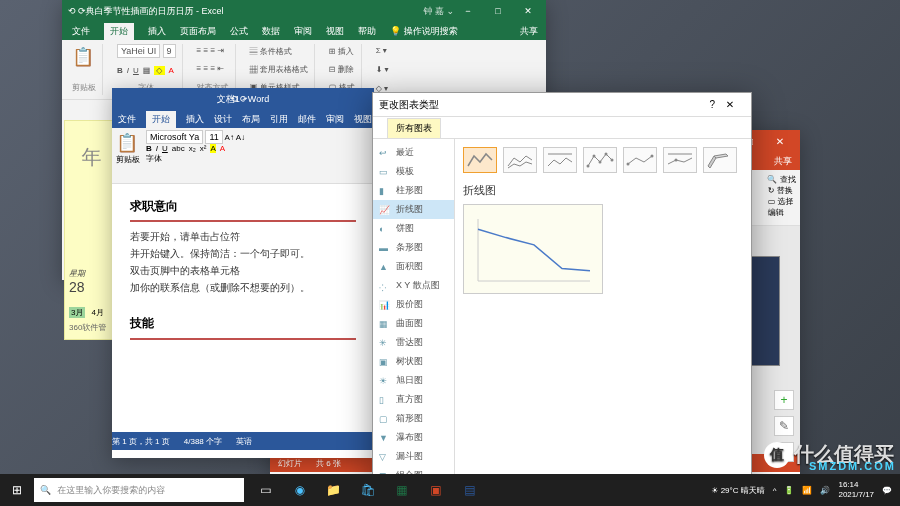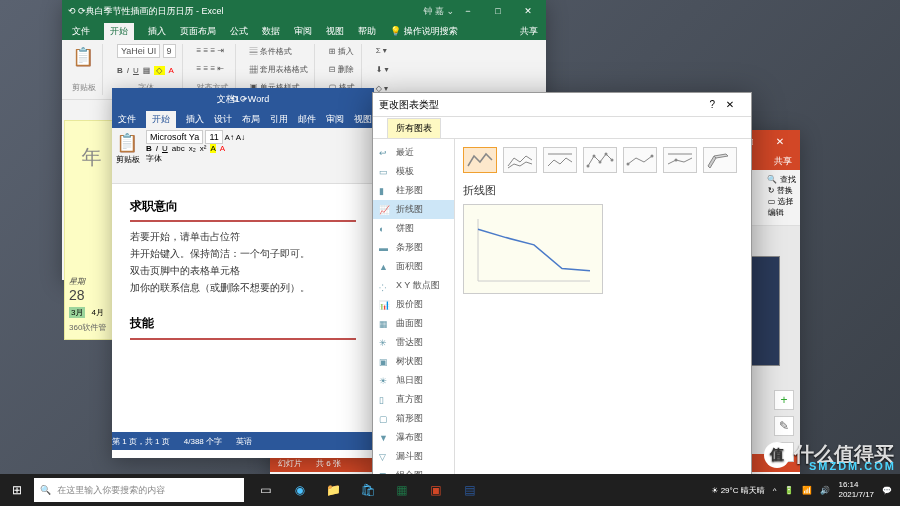--- a/index.html
+++ b/index.html
@@ -30,21 +30,21 @@
 .word .doc h3 { font-size: 12px; font-weight: bold; color: #000; margin-bottom: 4px; }
 .word .doc .redline { height: 2px; background: #c0504d; margin-bottom: 6px; }
 .word .status { height: 18px; background: #2b579a; color: #fff; font-size: 8px; display: flex; align-items: center; gap: 14px; padding: 0 0; }
 
 
 .sticky { position: absolute; left: 64px; top: 120px; width: 50px; height: 220px; background: #fdfdc4; border: 1px solid #e8e89a; font-size: 9px; padding: 4px; }
 .sticky .year { color: #888; writing-mode: vertical-rl; font-size: 20px; letter-spacing: 4px; margin-left: 10px; margin-top: 6px; }
 .sticky .bottom { position: absolute; bottom: 6px; left: 4px; right: 4px; font-size: 8px; }
 .sticky .daylabel { font-size: 8px; color: #444; font-style: italic; }
 .sticky .daynum { font-size: 14px; color: #444; }
-.sticky .mon { display: flex; gap: 6px; margin-top: 4px; }
+.sticky .mon { display: flex; gap: 6px; margin-top: 12px; }
 .sticky .mon span:first-child { background: #9bd49b; padding: 0 2px; }
 
 
 .ppt { left: 270px; top: 130px; width: 530px; height: 345px; background: #fff; }
 .ppt .titlebar { height: 22px; background: #d24726; display: flex; align-items: center; justify-content: flex-end; padding-right: 6px; gap: 2px; }
 .ppt .titlebar span { width: 28px; text-align: center; color: #fff; font-size: 10px; }
 .ppt .ribtabs { height: 18px; background: #d24726; display: flex; gap: 10px; font-size: 9px; color: #fff; padding-left: 6px; align-items: center; }
 .ppt .ribtabs .active { background: #f3f3f3; color: #d24726; padding: 2px 6px; }
 .ppt .ribbon { height: 56px; background: #f3f3f3; border-bottom: 1px solid #ddd; padding: 4px; display: flex; justify-content: flex-end; gap: 6px; font-size: 8px; }
 .ppt .body { display: flex; height: 228px; }

